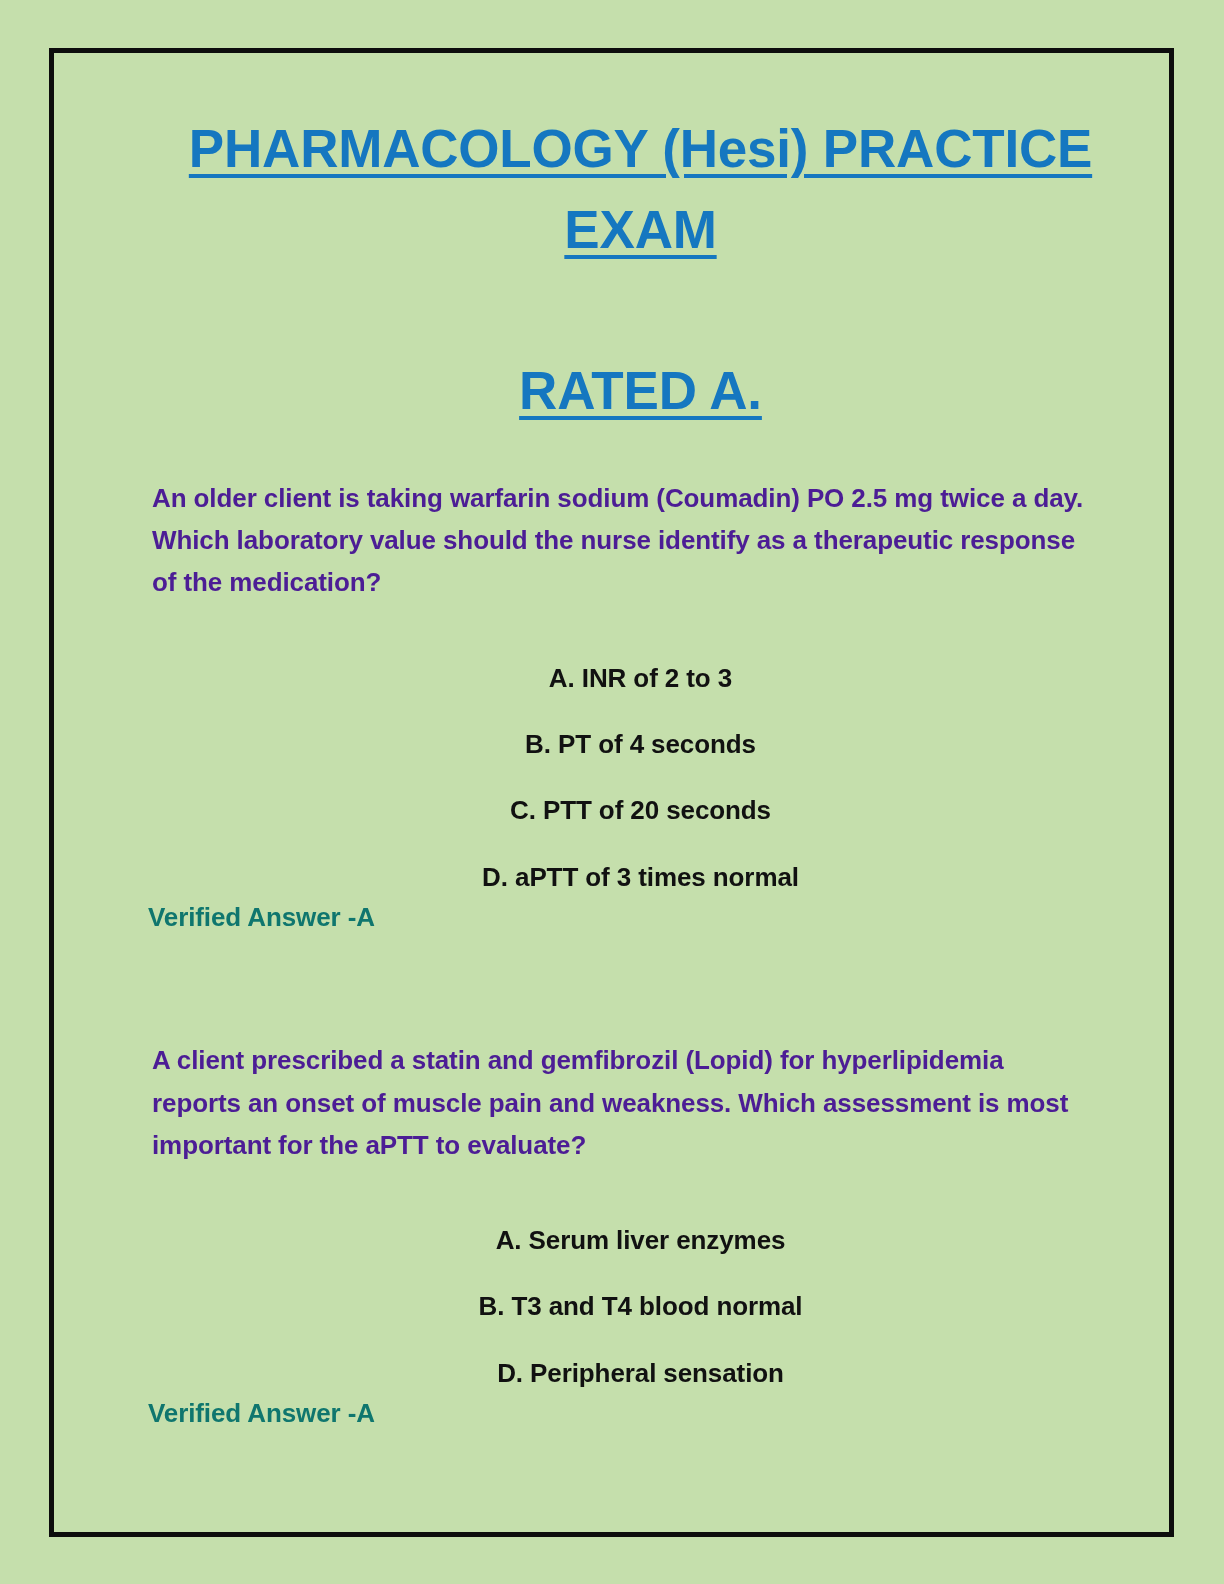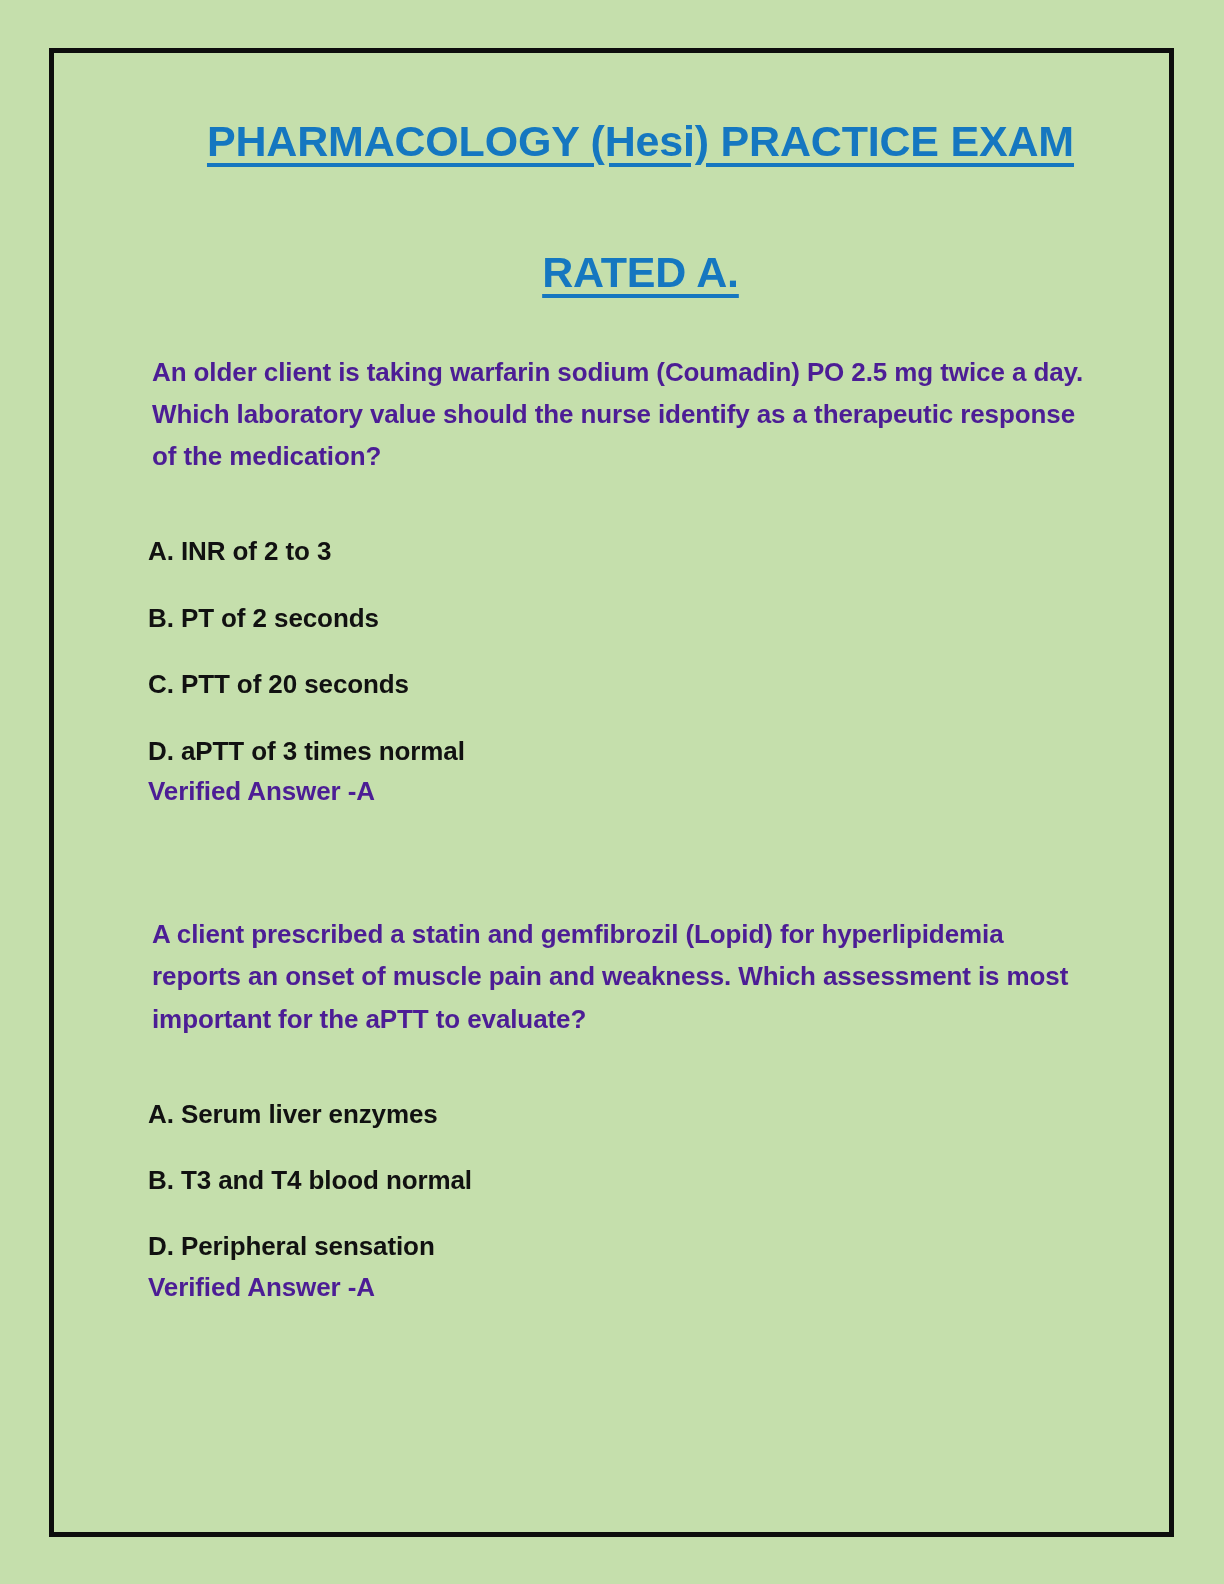--- a/index.html
+++ b/index.html
@@ -41,21 +41,21 @@
     left: 94px;   
     top: 56px;
     width: 985px;
     box-sizing: border-box;
   }
 
   .doc-title {
     margin: 0;
     padding: 0 0 0 0;
     text-align: center;
-    font-size: 43px;
+    font-size: 53px;
     line-height: 1.52;
     font-weight: 700;
     color: #1577c0;
     letter-spacing: -0.2px;
   }
   .doc-title .tline {
     display: inline;
     text-decoration: underline;
     text-decoration-thickness: 4px;
     text-underline-offset: 7px;
@@ -75,57 +75,58 @@
     font-weight: 700;
     color: #4c1d95;
     letter-spacing: -0.1px;
     max-width: 945px;
   }
 
   .options {
     margin: 56px 0 0 0;
     padding: 0;
     list-style: none;
+    text-align: center;
   }
   .options li {
     font-size: 26px;
     line-height: 1.4;
     font-weight: 700;
     color: #111111;
     letter-spacing: -0.1px;
     margin-bottom: 30px;
   }
   .options li.last {
     margin-bottom: 0;
   }
 
   .verified {
     margin: 4px 0 0 0;
     font-size: 26px;
     line-height: 1.4;
     font-weight: 700;
-    color: #4c1d95;
+    color: #0f766e;
     letter-spacing: -0.1px;
   }
 </style>
 </head>
 <body>
 
 <div class="page">
   <div class="page-frame">
 
     <div class="content">
 
       <h1 class="doc-title"><span class="tline">PHARMACOLOGY (Hesi) PRACTICE EXAM</span><br><br><span class="tline">RATED A.</span></h1>
 
       <div class="q-block">
         <p class="q-stem">An older client is taking warfarin sodium (Coumadin) PO 2.5 mg twice a day. Which laboratory value should the nurse identify as a therapeutic response of the medication?</p>
         <ul class="options">
           <li>A. INR of 2 to 3</li>
-          <li>B. PT of 2 seconds</li>
+          <li>B. PT of 4 seconds</li>
           <li>C. PTT of 20 seconds</li>
           <li class="last">D. aPTT of 3 times normal</li>
         </ul>
         <p class="verified">Verified Answer -A</p>
       </div>
 
       <div class="q-block second">
         <p class="q-stem">A client prescribed a statin and gemfibrozil (Lopid) for hyperlipidemia reports an onset of muscle pain and weakness. Which assessment is most important for the aPTT to evaluate?</p>
         <ul class="options">
           <li>A. Serum liver enzymes</li>

